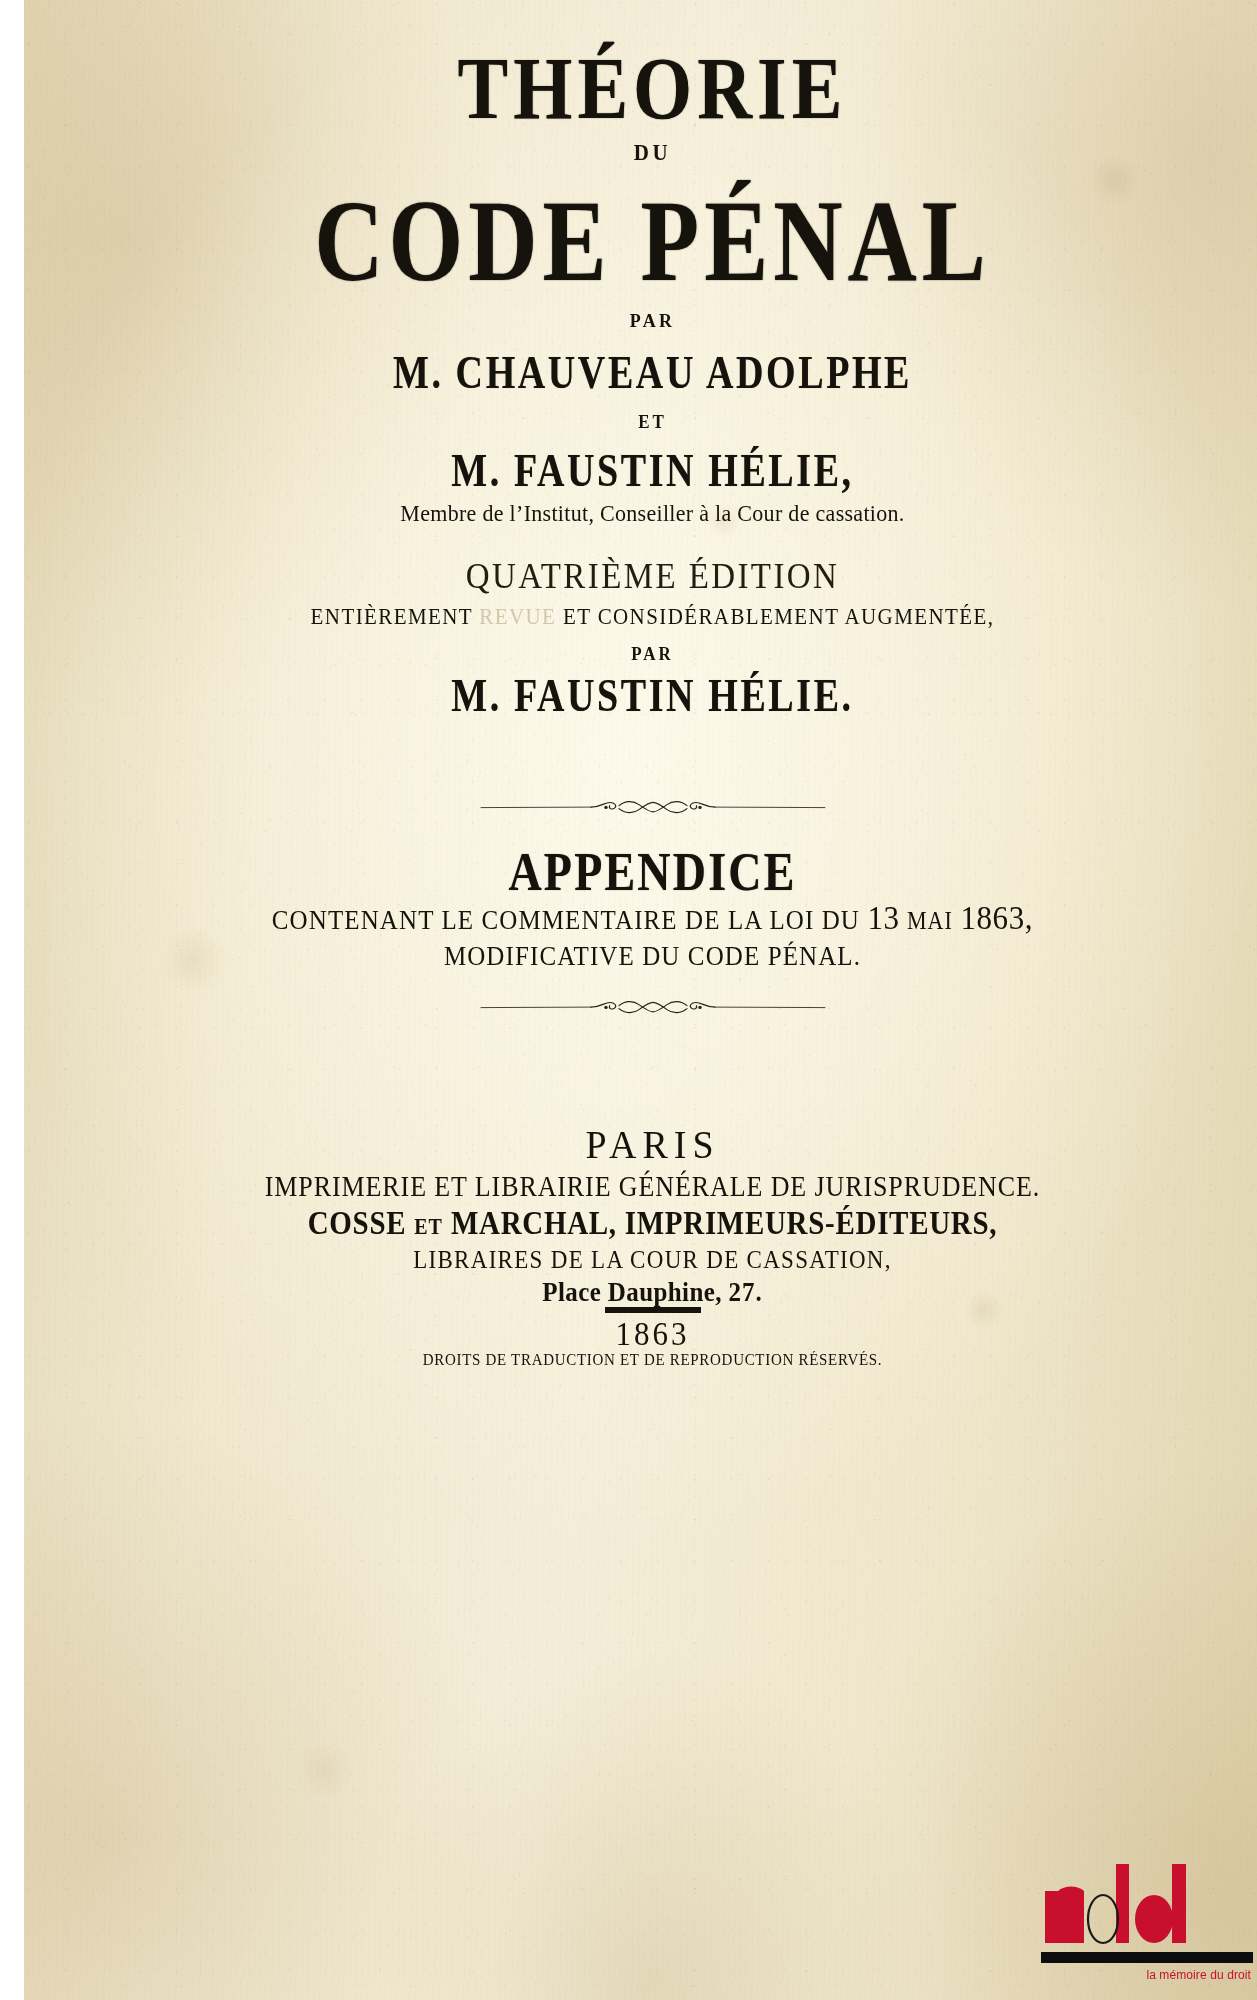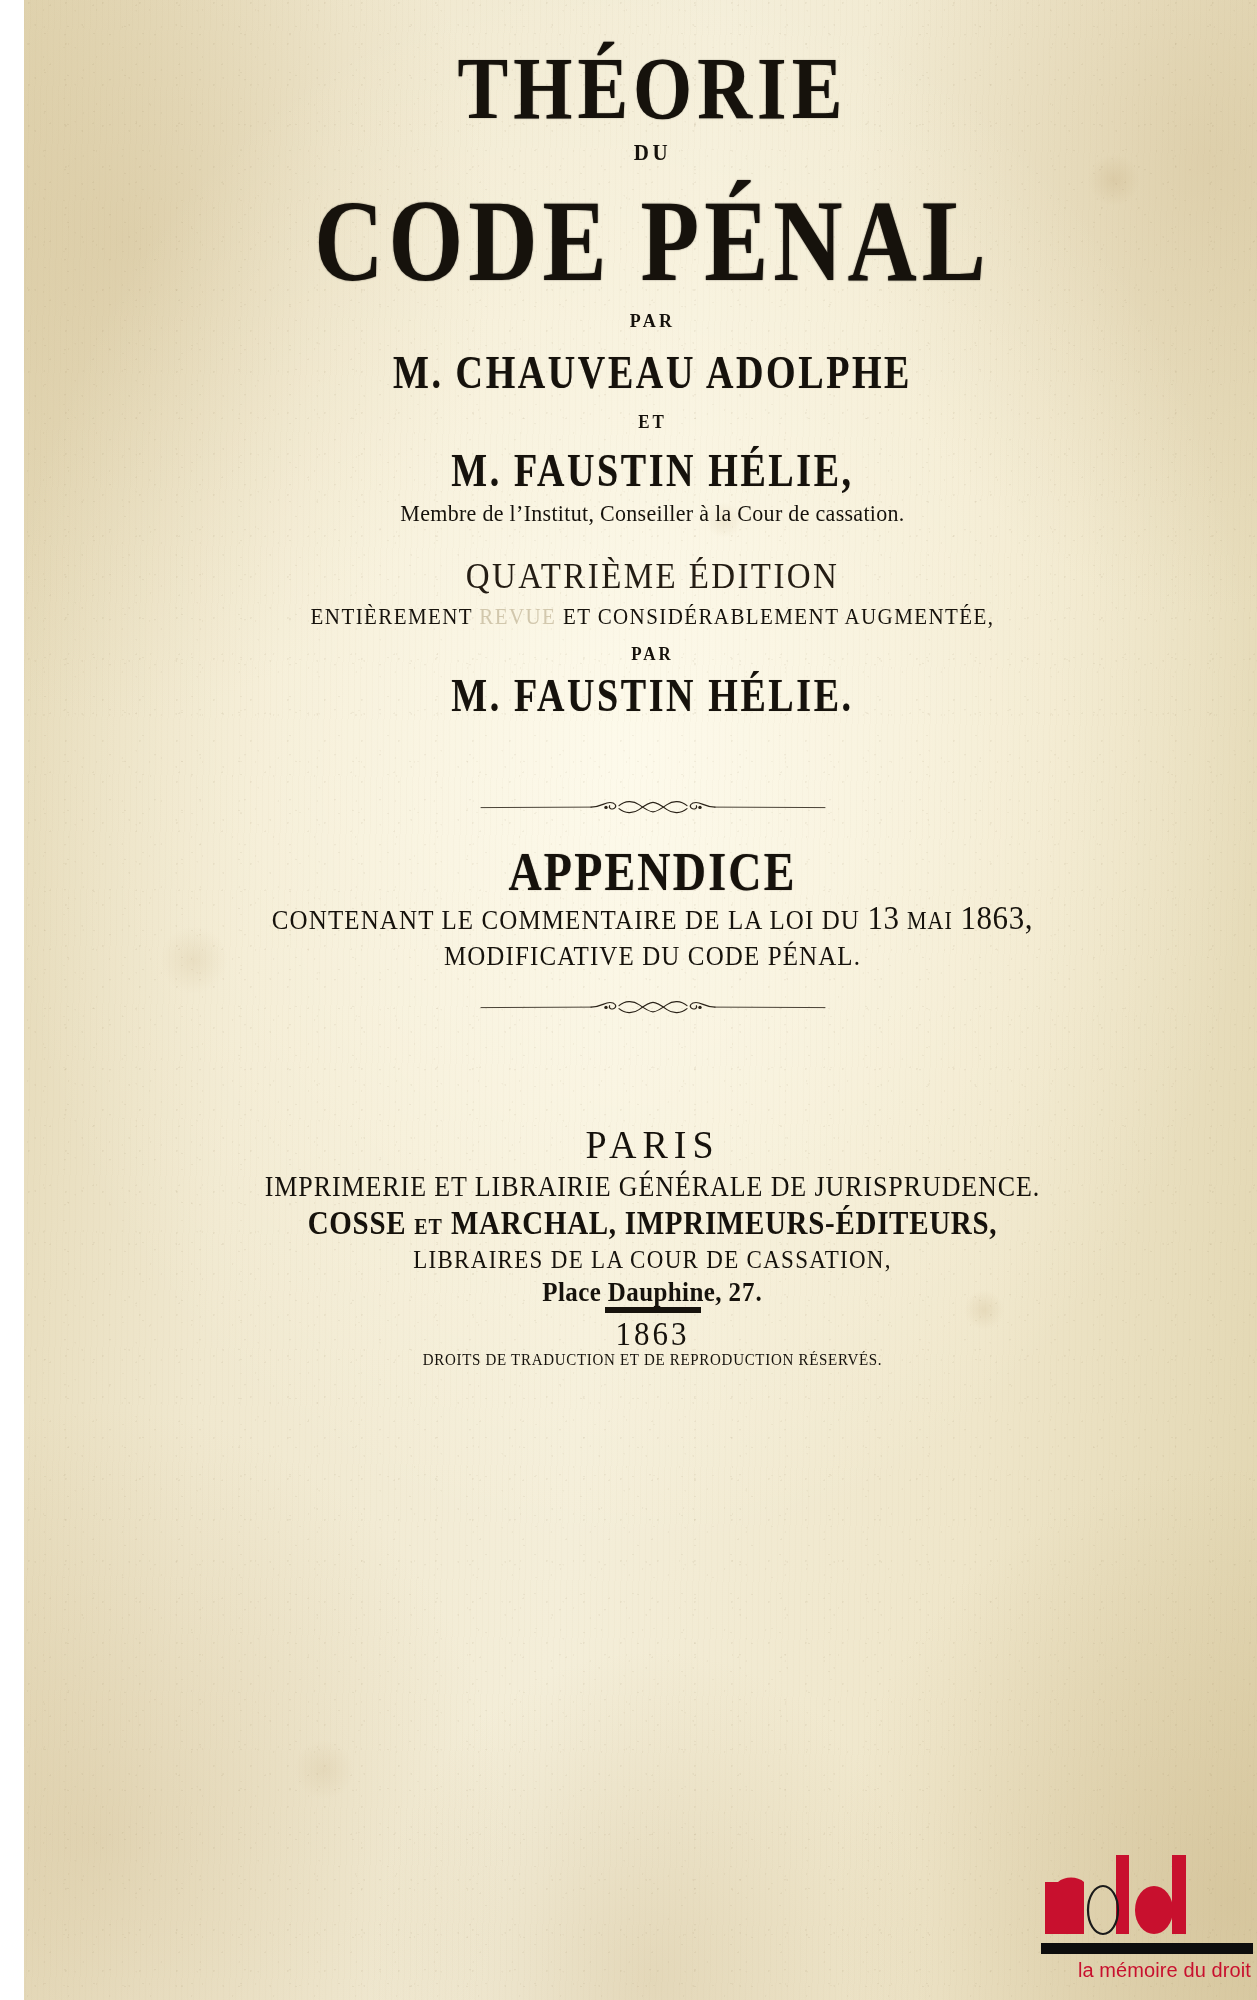--- a/index.html
+++ b/index.html
@@ -363,21 +363,21 @@
   .mdd-svg { display: block; }
   #mdd-bar {
     width: 100%;
     height: 11px;
     background: #0d0d0d;
     margin-top: 2px;
   }
   #mdd-tag {
     margin-top: 5px;
     font-family: "Liberation Sans", "DejaVu Sans", sans-serif;
-    font-size: 20px;
+    font-size: 12px;
     color: #c8102e;
     letter-spacing: 0.1px;
     white-space: nowrap;
     text-align: right;
     padding-right: 2px;
   }
 </style>
 </head>
 <body>
 

